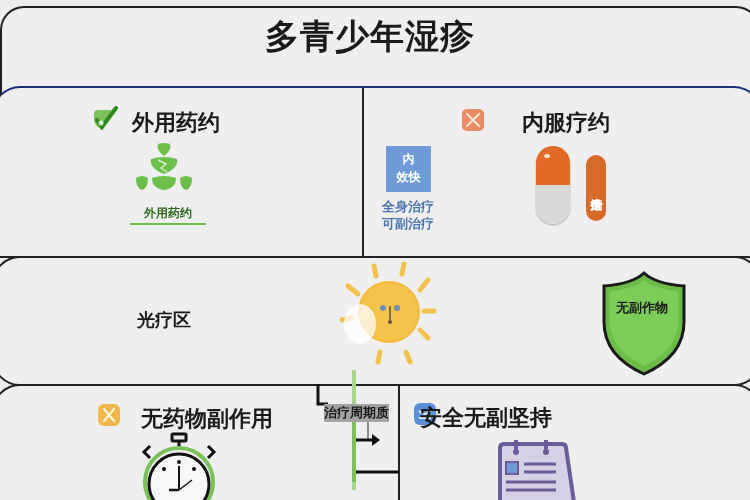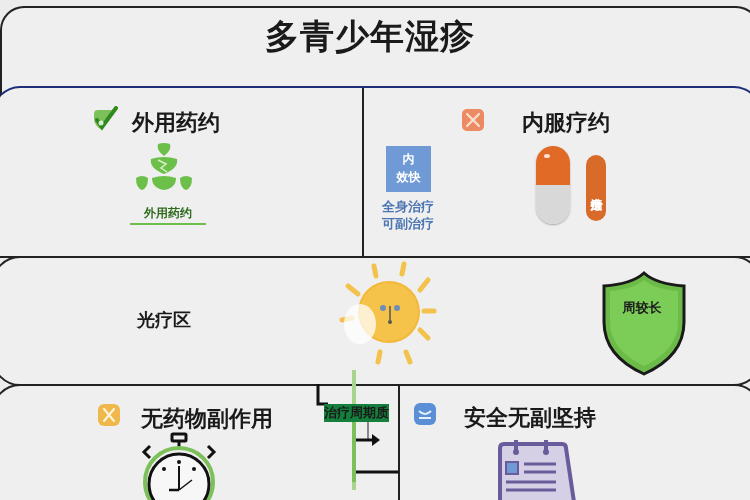--- a/index.html
+++ b/index.html
@@ -37,21 +37,21 @@
 
   .blue-card { position: absolute; left: 386px; top: 146px; width: 45px; height: 46px; background: #6f9ad6; color: #fff; font-size: 12px; font-weight: bold; text-align: center; line-height: 18px; padding-top: 4px; box-sizing: border-box; }
   .blue-text { position: absolute; left: 382px; top: 198px; color: #4a74b2; font-size: 13px; font-weight: bold; line-height: 17px; text-align: center; }
 
   .green-label { position: absolute; left: 130px; top: 205px; width: 76px; font-size: 12px; font-weight: bold; color: #2e6b1e; text-align: center; border-bottom: 2px solid #6cc04a; padding-bottom: 1px; }
 
   .plain-label { position: absolute; left: 94px; top: 308px; font-size: 18px; font-weight: bold; color: #1a1a1a; margin-left: 43px; }
 
   .shield-text { position: absolute; left: 604px; top: 298px; width: 76px; text-align: center; font-size: 13px; font-weight: bold; color: #1a1a1a; line-height: 20px; }
 
-  .flow-label { position: absolute; left: 324px; top: 404px; font-size: 13px; font-weight: bold; color: #1a1a1a; background: #15803d; }
+  .flow-label { position: absolute; left: 324px; top: 404px; font-size: 13px; font-weight: bold; color: #1a1a1a; background: #a3a3a3; }
 </style>
 </head>
 <body>
 
 <div class="panel" id="title-panel"></div>
 <div id="title">多青少年湿疹</div>
 
 <div class="panel" id="row1"></div>
 <div id="divider1"></div>
 
@@ -120,21 +120,21 @@
   <line x1="60" y1="48" x2="60" y2="62" stroke="#555" stroke-width="1.5"></line>
   <circle cx="60" cy="64" r="2" fill="#555"></circle>
   <ellipse cx="30" cy="66" rx="16" ry="20" fill="#ffffff" opacity="0.75"></ellipse>
 </svg>
 
 <svg style="position:absolute;left:600px;top:270px" width="88" height="108" viewBox="0 0 88 108">
   <path d="M44 3 Q56 14 84 16 L84 52 Q84 86 44 104 Q4 86 4 52 L4 16 Q32 14 44 3Z" fill="#6cba48" stroke="#1a1a1a" stroke-width="3"></path>
   <path d="M44 10 Q54 19 78 21 L78 52 Q78 80 44 96 Q10 80 10 52 L10 21 Q34 19 44 10Z" fill="#7ccc58"></path>
 </svg>
 <div class="shield-text">
-  <div>周较长</div>
+  <div>无副作物</div>
 </div>
 
 <div class="panel" id="row3"></div>
 <div id="divider3"></div>
 
 <svg style="position:absolute;left:310px;top:370px" width="92" height="130" viewBox="0 0 92 130">
   <path d="M8 14 L8 34 L18 34" fill="none" stroke="#111" stroke-width="3"></path>
   <line x1="44" y1="0" x2="44" y2="120" stroke="#a8d48c" stroke-width="4"></line>
   <line x1="44" y1="50" x2="44" y2="112" stroke="#7cc05a" stroke-width="4"></line>
   <line x1="58" y1="40" x2="58" y2="70" stroke="#888" stroke-width="2"></line>
@@ -163,21 +163,21 @@
   <line x1="43" y1="34" x2="43" y2="58" stroke="#111" stroke-width="2"></line>
   <line x1="43" y1="58" x2="33" y2="58" stroke="#111" stroke-width="2.5"></line>
   <line x1="43" y1="58" x2="56" y2="48" stroke="#111" stroke-width="1.5"></line>
 </svg>
 
 <svg style="position:absolute;left:414px;top:403px" width="22" height="22" viewBox="0 0 22 22">
   <rect x="0" y="0" width="22" height="22" rx="6" fill="#5a8fd6"></rect>
   <path d="M5 8 Q11 14 17 8" fill="none" stroke="#e4eefb" stroke-width="2"></path>
   <path d="M5 15 L17 15" stroke="#e4eefb" stroke-width="2"></path>
 </svg>
-<div class="heading" style="left:464px;top:403px">安全无副坚持</div>
+<div class="heading" style="left:420px;top:403px">安全无副坚持</div>
 
 <svg style="position:absolute;left:494px;top:440px" width="84" height="62" viewBox="0 0 84 62">
   <path d="M6 8 Q6 4 10 4 L68 4 Q72 4 72 8 L80 62 L6 62Z" fill="#d6d0e6" stroke="#6a5c9a" stroke-width="4"></path>
   <line x1="22" y1="0" x2="22" y2="10" stroke="#6a5c9a" stroke-width="4" stroke-linecap="round"></line>
   <line x1="52" y1="0" x2="52" y2="10" stroke="#6a5c9a" stroke-width="4" stroke-linecap="round"></line>
   <circle cx="22" cy="12" r="3" fill="#6a5c9a"></circle>
   <circle cx="52" cy="12" r="3" fill="#6a5c9a"></circle>
   <rect x="12" y="22" width="12" height="12" fill="#6f9ad6" stroke="#6a5c9a" stroke-width="2"></rect>
   <line x1="30" y1="24" x2="62" y2="24" stroke="#6a5c9a" stroke-width="3"></line>
   <line x1="30" y1="32" x2="62" y2="32" stroke="#6a5c9a" stroke-width="3"></line>

